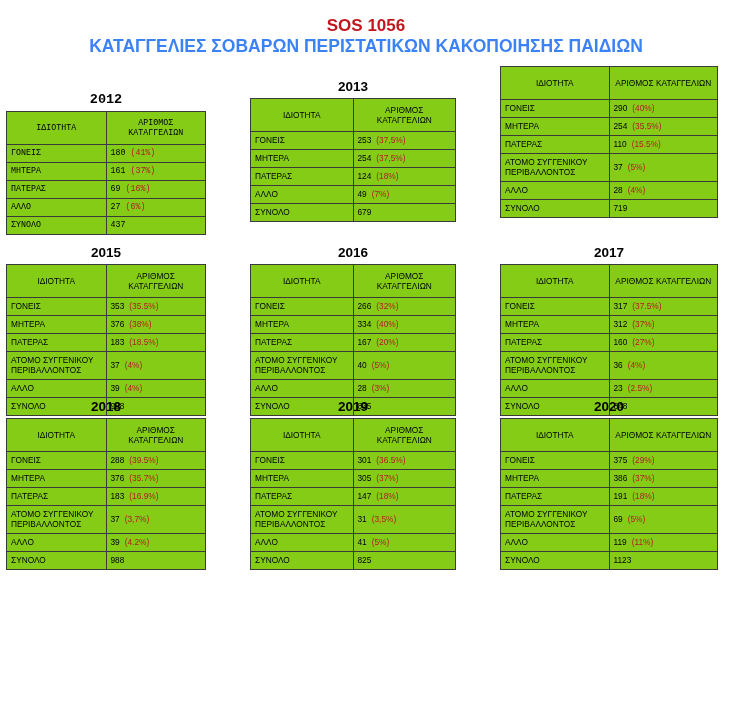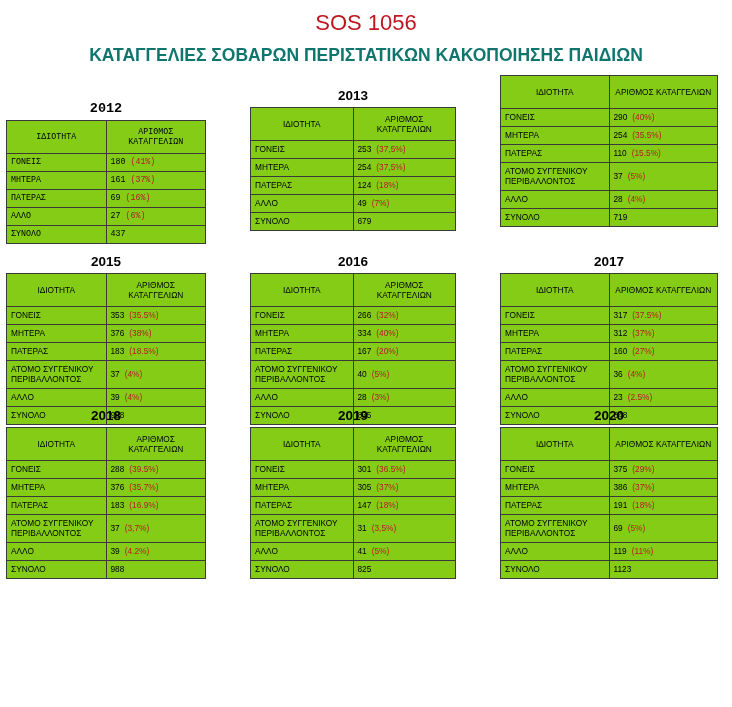--- a/index.html
+++ b/index.html
@@ -26,29 +26,29 @@
     padding-top: 10px;
   }
   .header-line1 {
     color: #1c4ea0;
     font-weight: bold;
     font-size: 17.5px;
     letter-spacing: 0.2px;
   }
   .header-line2 {
     color: #c0171f;
-    font-weight: normal;
-    font-size: 22px;
+    font-weight: bold;
+    font-size: 17px;
+    margin-top: 6px;
   }
   .main-title {
     text-align: center;
     font-weight: bold;
     font-size: 17.5px;
-    color: #0f766e;
-    margin-top: 9px;
+    color: #3b82f6;
     line-height: 1.25;
     padding: 0 14px;
   }
   .grid {
     margin-top: 8px;
   }
   .row {
     display: flex;
     width: 732px;
     box-sizing: border-box;

